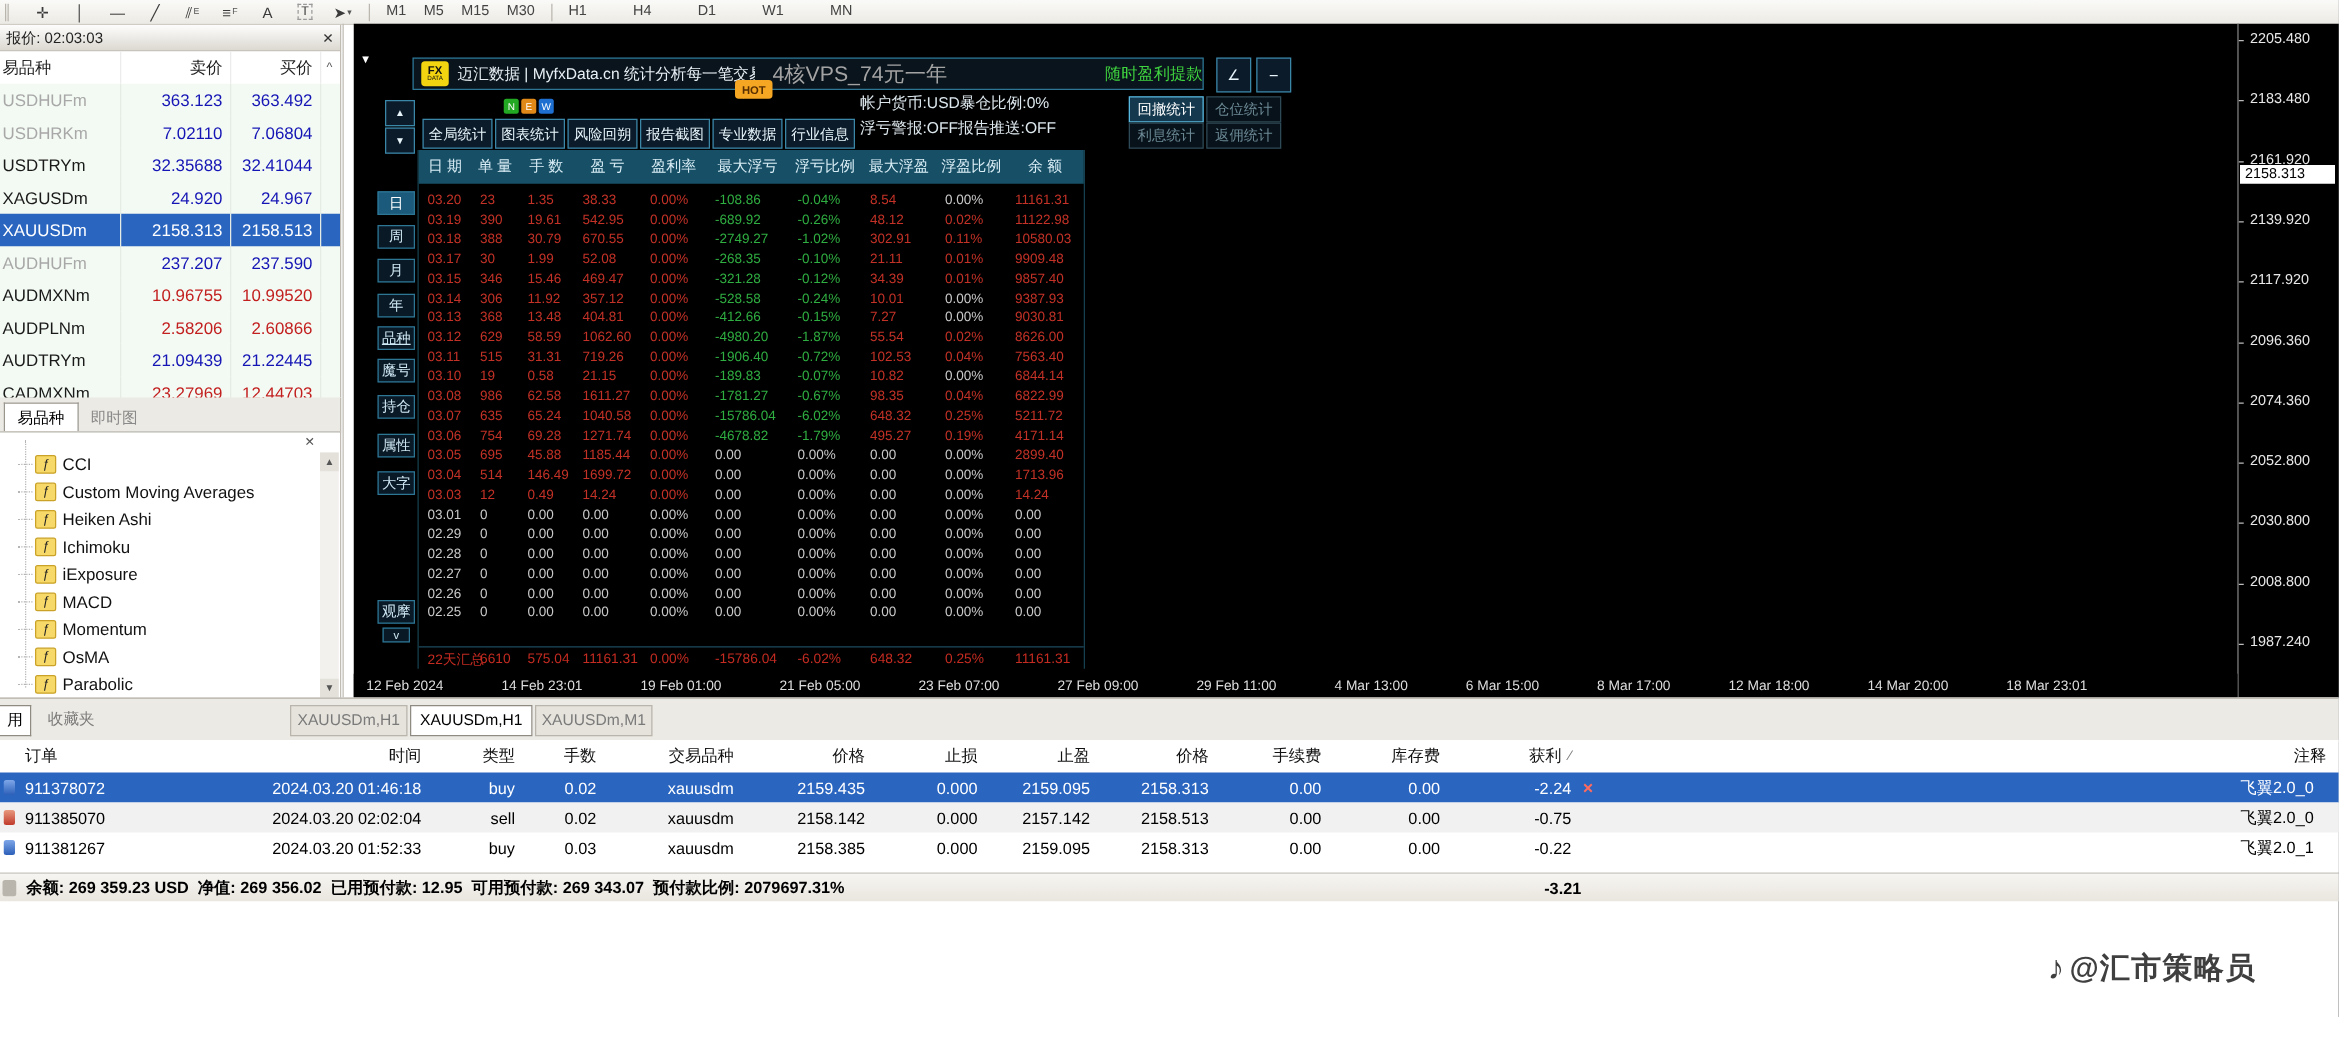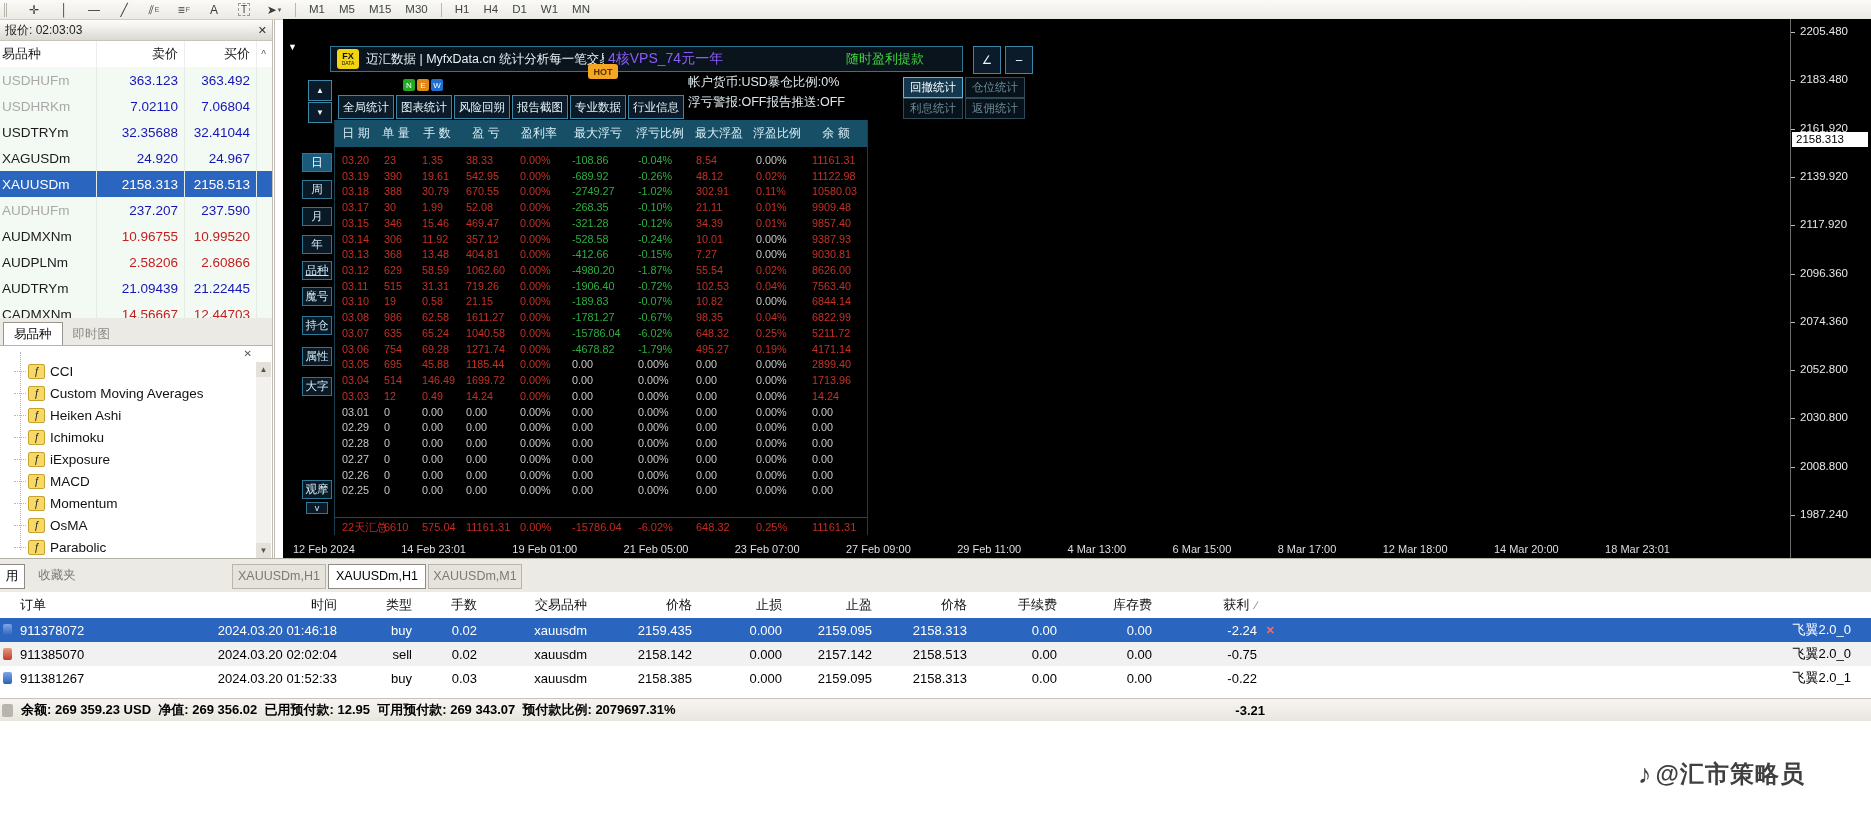--- a/index.html
+++ b/index.html
@@ -70,22 +70,22 @@
   
   .swin-btn{background:#0c1b2a;border:1px solid #3b87a8;color:#e8f6fc;font-size:11.5px;
             display:flex;align-items:center;justify-content:center;}
   #sw-collapse{left:288px;top:42px;color:#fff;font-size:9px;}
   #sw-title{left:330px;top:46px;width:633px;height:26px;border:1px solid #2d7795;background:#0a141c;
             display:flex;align-items:center;box-sizing:border-box;}
   #fx-logo{width:22px;height:20px;background:#f2d410;border-radius:3px;margin:0 7px 0 6px;
            display:flex;flex-direction:column;align-items:center;justify-content:center;line-height:1;}
   #fx-logo b{font-size:9px;color:#111;} #fx-logo i{font-size:5px;color:#111;font-style:normal;}
   #sw-title-text{width:238px;overflow:hidden;white-space:nowrap;color:#e8f0f5;font-size:12.5px;}
-  #sw-promo-red{color:#8b5cf6;font-size:14px;margin-left:4px;white-space:nowrap;}
-  #sw-promo-green{color:#3fd43f;font-size:13px;margin-left:auto;margin-right:38px;white-space:nowrap;padding-left:14px;}
+  #sw-promo-red{color:#a3a3a3;font-size:17px;margin-left:14px;white-space:nowrap;}
+  #sw-promo-green{color:#3fd43f;font-size:13px;margin-left:auto;white-space:nowrap;padding-left:14px;}
   #sw-resize{left:973px;top:46px;width:26px;height:26px;}
   #sw-min{left:1005px;top:46px;width:26px;height:26px;font-size:13px;}
   #sw-up{left:308px;top:80px;width:22px;height:19px;font-size:8px;}
   #sw-dn{left:308px;top:102px;width:22px;height:19px;font-size:8px;}
   .sw-toolbtn{position:absolute;top:95px;width:54px;height:22px;}
   #new-badges{left:403px;top:79px;display:flex;gap:2px;}
   .nb{width:12px;height:12px;font-size:8px;color:#fff;display:flex;align-items:center;justify-content:center;border-radius:2px;}
   #hot-badge{left:588px;top:64px;width:30px;height:15px;background:#f5a623;border-radius:3px;
              color:#5a3000;font-size:9px;font-weight:bold;display:flex;align-items:center;justify-content:center;}
   #hot-badge:after{content:"";position:absolute;left:5px;bottom:-4px;border:4px solid transparent;border-top-color:#f5a623;border-left-width:2px;border-right-width:2px;}
@@ -178,21 +178,21 @@
       </div>
     </div>
   <div class="tsep"></div>
   <div id="tf-group1" style="display:flex;">
       <div class="tf-btn">M1</div>
       <div class="tf-btn">M5</div>
       <div class="tf-btn">M15</div>
       <div class="tf-btn">M30</div>
     </div>
   <div class="tsep"></div>
-  <div id="tf-group2" style="display:flex;">
+  <div id="tf-group2" style="display:flex;gap:23px;">
       <div class="tf-btn">H1</div>
       <div class="tf-btn">H4</div>
       <div class="tf-btn">D1</div>
       <div class="tf-btn">W1</div>
       <div class="tf-btn">MN</div>
     </div>
 </div>
 
 <div id="mw" class="abs">
   <div id="mw-title">
@@ -255,21 +255,21 @@
         <div class="num"></div>
       </div>
       <div class="mw-row mw-grid">
         <div class="mw-sym">AUDTRYm</div>
         <div class="num blue">21.09439</div>
         <div class="num blue">21.22445</div>
         <div class="num"></div>
       </div>
       <div class="mw-row mw-grid">
         <div class="mw-sym">CADMXNm</div>
-        <div class="num red">14.56667</div>
+        <div class="num red">23.27969</div>
         <div class="num red">12.44703</div>
         <div class="num"></div>
       </div>
     </div>
 </div>
 <div id="mw-tabs" class="abs">
   <div class="ptab on">易品种</div>
   <div class="ptab">即时图</div>
 </div>
 
@@ -736,20 +736,21 @@
       <div>手数</div>
       <div>交易品种</div>
       <div>价格</div>
       <div>止损</div>
       <div>止盈</div>
       <div>价格</div>
       <div>手续费</div>
       <div>库存费</div>
       <div>获利<span class="sortg">∕</span></div>
       <div></div>
+      <div class="cmt">注释</div>
     </div>
   <div id="orders-rows">
       <div class="orow ogrid sel">
         <div style="justify-content: flex-start;">
           <span class="ord-ic buy"></span>
         </div>
         <div class="oid">911378072</div>
         <div>2024.03.20 01:46:18</div>
         <div>buy</div>
         <div>0.02</div>

